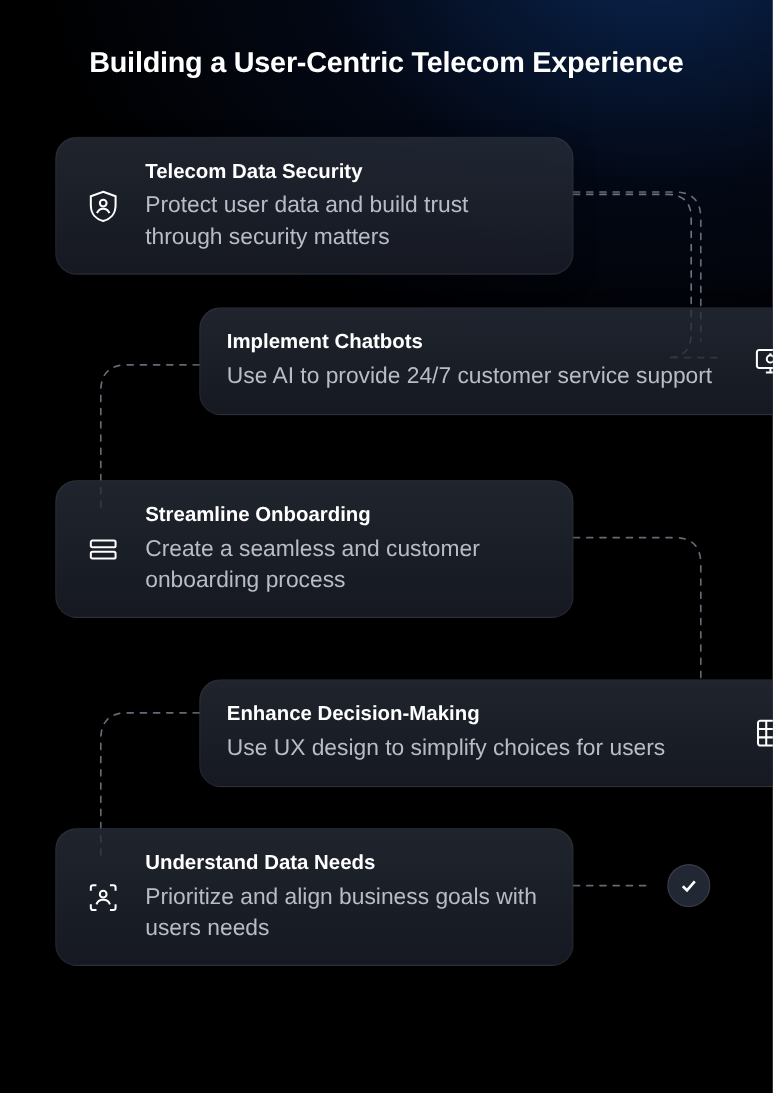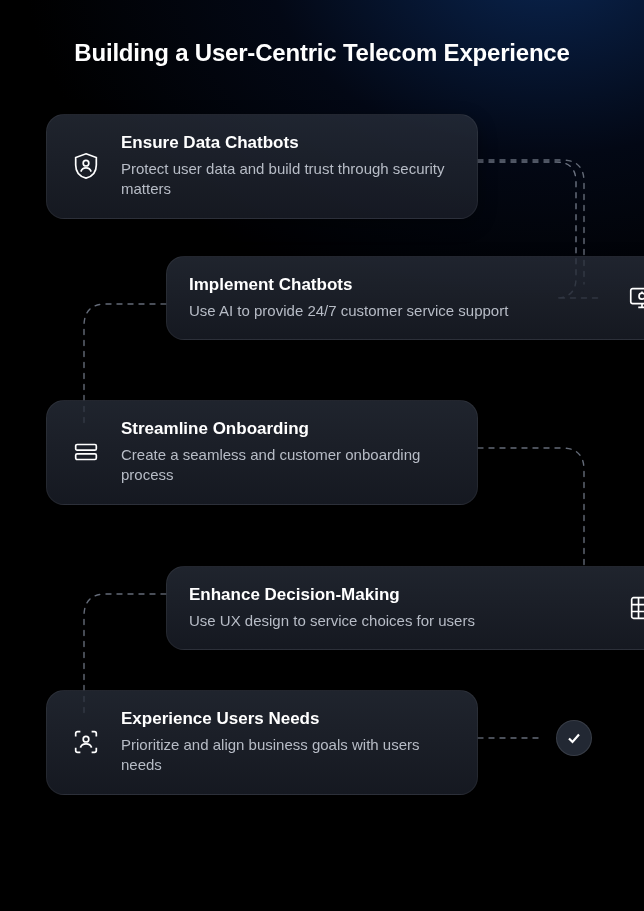--- a/index.html
+++ b/index.html
@@ -54,21 +54,21 @@
   }
   .card-icon svg { width: 30px; height: 30px; stroke: #ffffff; fill: none; stroke-width: 1.8; }
   .card-text { flex: 1; }
   .card-heading {
     font-size: 17px;
     font-weight: 600;
     color: #ffffff;
     margin-bottom: 6px;
   }
   .card-desc {
-    font-size: 15px;
+    font-size: 19px;
     line-height: 1.35;
     color: #b7bcc6;
     font-weight: 400;
   }
   .card.right .card-text { order: 0; }
   .card.right .card-icon { order: 1; }
 
   .check-badge {
     position: absolute;
     width: 36px;
@@ -138,21 +138,21 @@
 
   <div class="card left" style="top:10px">
     <div class="card-icon">
       <svg viewBox="0 0 32 32">
           <path d="M16 3 L27 7 V15 C27 23 22 27.5 16 29 C10 27.5 5 23 5 15 V7 Z"></path>
           <circle cx="16" cy="13" r="3"></circle>
           <path d="M10.5 22 C11.5 19 13.5 18 16 18 C18.5 18 20.5 19 21.5 22"></path>
         </svg>
     </div>
     <div class="card-text">
-      <div class="card-heading">Ensure Data Chatbots</div>
+      <div class="card-heading">Telecom Data Security</div>
       <div class="card-desc">Protect user data and build trust through security matters</div>
     </div>
   </div>
 
   <div class="card right" style="top:152px">
     <div class="card-text">
       <div class="card-heading">Implement Chatbots</div>
       <div class="card-desc">Use AI to provide 24/7 customer service support</div>
     </div>
     <div class="card-icon">
@@ -174,40 +174,40 @@
     </div>
     <div class="card-text">
       <div class="card-heading">Streamline Onboarding</div>
       <div class="card-desc">Create a seamless and customer onboarding process</div>
     </div>
   </div>
 
   <div class="card right" style="top:462px">
     <div class="card-text">
       <div class="card-heading">Enhance Decision-Making</div>
-      <div class="card-desc">Use UX design to service choices for users</div>
+      <div class="card-desc">Use UX design to simplify choices for users</div>
     </div>
     <div class="card-icon">
       <svg viewBox="0 0 32 32">
           <rect x="5" y="5" width="22" height="22" rx="2"></rect>
           <path d="M5 12.3 H27 M5 19.7 H27 M12.3 5 V27 M19.7 5 V27"></path>
         </svg>
     </div>
   </div>
 
   <div class="card left" style="top:586px">
     <div class="card-icon">
       <svg viewBox="0 0 32 32">
         <path d="M5 10 V7 Q5 5 7 5 H10 M22 5 H25 Q27 5 27 7 V10 M27 22 V25 Q27 27 25 27 H22 M10 27 H7 Q5 27 5 25 V22"></path>
         <circle cx="16" cy="13" r="3"></circle>
         <path d="M10 22 C11 19 13 18 16 18 C19 18 21 19 22 22"></path>
       </svg>
     </div>
     <div class="card-text">
-      <div class="card-heading">Experience Users Needs</div>
+      <div class="card-heading">Understand Data Needs</div>
       <div class="card-desc">Prioritize and align business goals with users needs</div>
     </div>
   </div>
 
   <div class="check-badge" style="top:616px; left:556px">
     <svg viewBox="0 0 16 16">
         <path d="M3 8.5 L6.5 12 L13 4.5"></path>
       </svg>
   </div>
 

